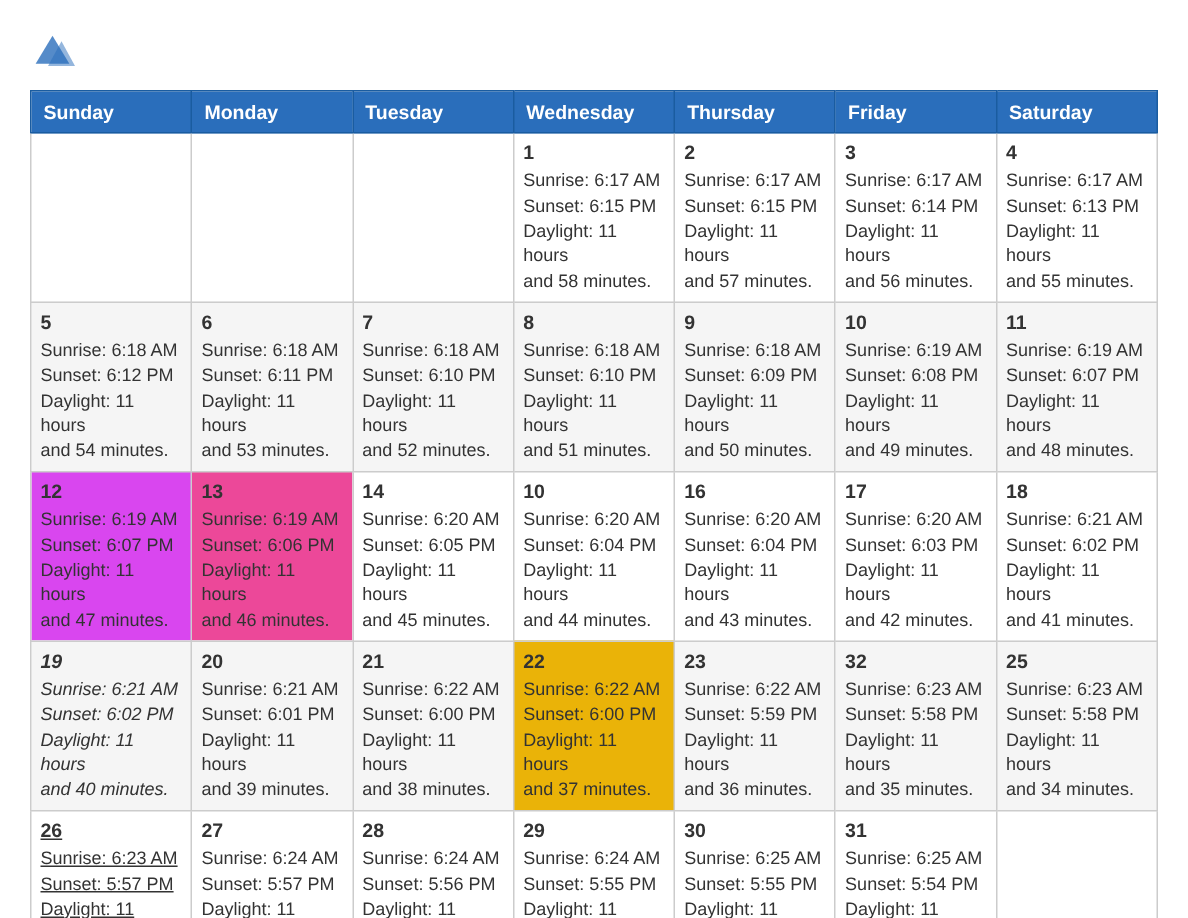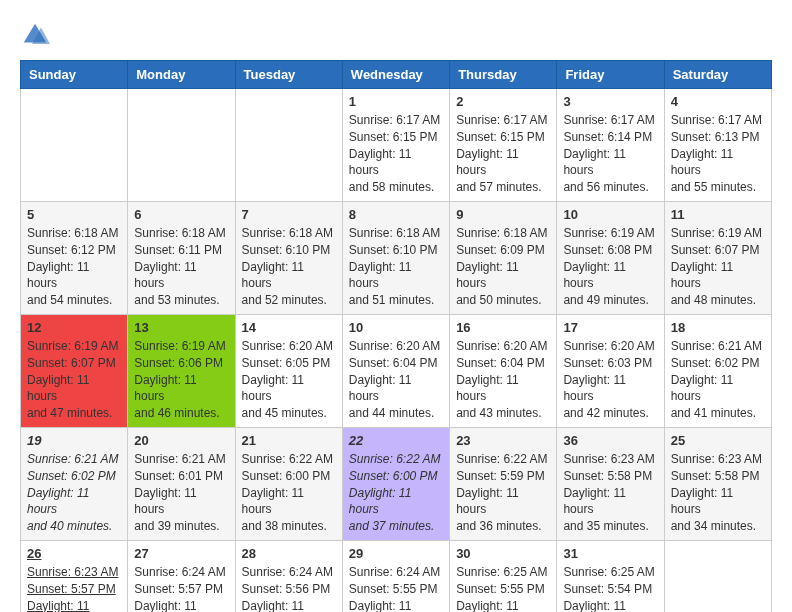--- a/index.html
+++ b/index.html
@@ -208,28 +208,28 @@
         </td>
         <td style="background: rgb(245, 245, 245);">
           <div class="day-number">11</div>
           <div class="day-info" style="white-space: pre-line;">Sunrise: 6:19 AM
 Sunset: 6:07 PM
 Daylight: 11 hours
 and 48 minutes.</div>
         </td>
       </tr>
       <tr>
-        <td style="background: #ef4444; margin-left: 33px;">
+        <td style="background: #d946ef; margin-left: 33px;">
           <div class="day-number">12</div>
           <div class="day-info" style="white-space: pre-line;">Sunrise: 6:19 AM
 Sunset: 6:07 PM
 Daylight: 11 hours
 and 47 minutes.</div>
         </td>
-        <td style="background: #84cc16;">
+        <td style="background: #ec4899;">
           <div class="day-number">13</div>
           <div class="day-info" style="white-space: pre-line;">Sunrise: 6:19 AM
 Sunset: 6:06 PM
 Daylight: 11 hours
 and 46 minutes.</div>
         </td>
         <td style="background: rgb(255, 255, 255);">
           <div class="day-number">14</div>
           <div class="day-info" style="white-space: pre-line;">Sunrise: 6:20 AM
 Sunset: 6:05 PM
@@ -280,36 +280,36 @@
 Daylight: 11 hours
 and 39 minutes.</div>
         </td>
         <td style="background: rgb(245, 245, 245);">
           <div class="day-number">21</div>
           <div class="day-info" style="white-space: pre-line;">Sunrise: 6:22 AM
 Sunset: 6:00 PM
 Daylight: 11 hours
 and 38 minutes.</div>
         </td>
-        <td style="background: #c4b5fd; font-style: italic;">
+        <td style="background: #eab308;">
           <div class="day-number">22</div>
           <div class="day-info" style="white-space: pre-line;">Sunrise: 6:22 AM
 Sunset: 6:00 PM
 Daylight: 11 hours
 and 37 minutes.</div>
         </td>
         <td style="background: rgb(245, 245, 245);">
           <div class="day-number">23</div>
           <div class="day-info" style="white-space: pre-line;">Sunrise: 6:22 AM
 Sunset: 5:59 PM
 Daylight: 11 hours
 and 36 minutes.</div>
         </td>
         <td style="background: rgb(245, 245, 245);">
-          <div class="day-number">36</div>
+          <div class="day-number">32</div>
           <div class="day-info" style="white-space: pre-line;">Sunrise: 6:23 AM
 Sunset: 5:58 PM
 Daylight: 11 hours
 and 35 minutes.</div>
         </td>
         <td style="background: rgb(245, 245, 245);">
           <div class="day-number">25</div>
           <div class="day-info" style="white-space: pre-line;">Sunrise: 6:23 AM
 Sunset: 5:58 PM
 Daylight: 11 hours

